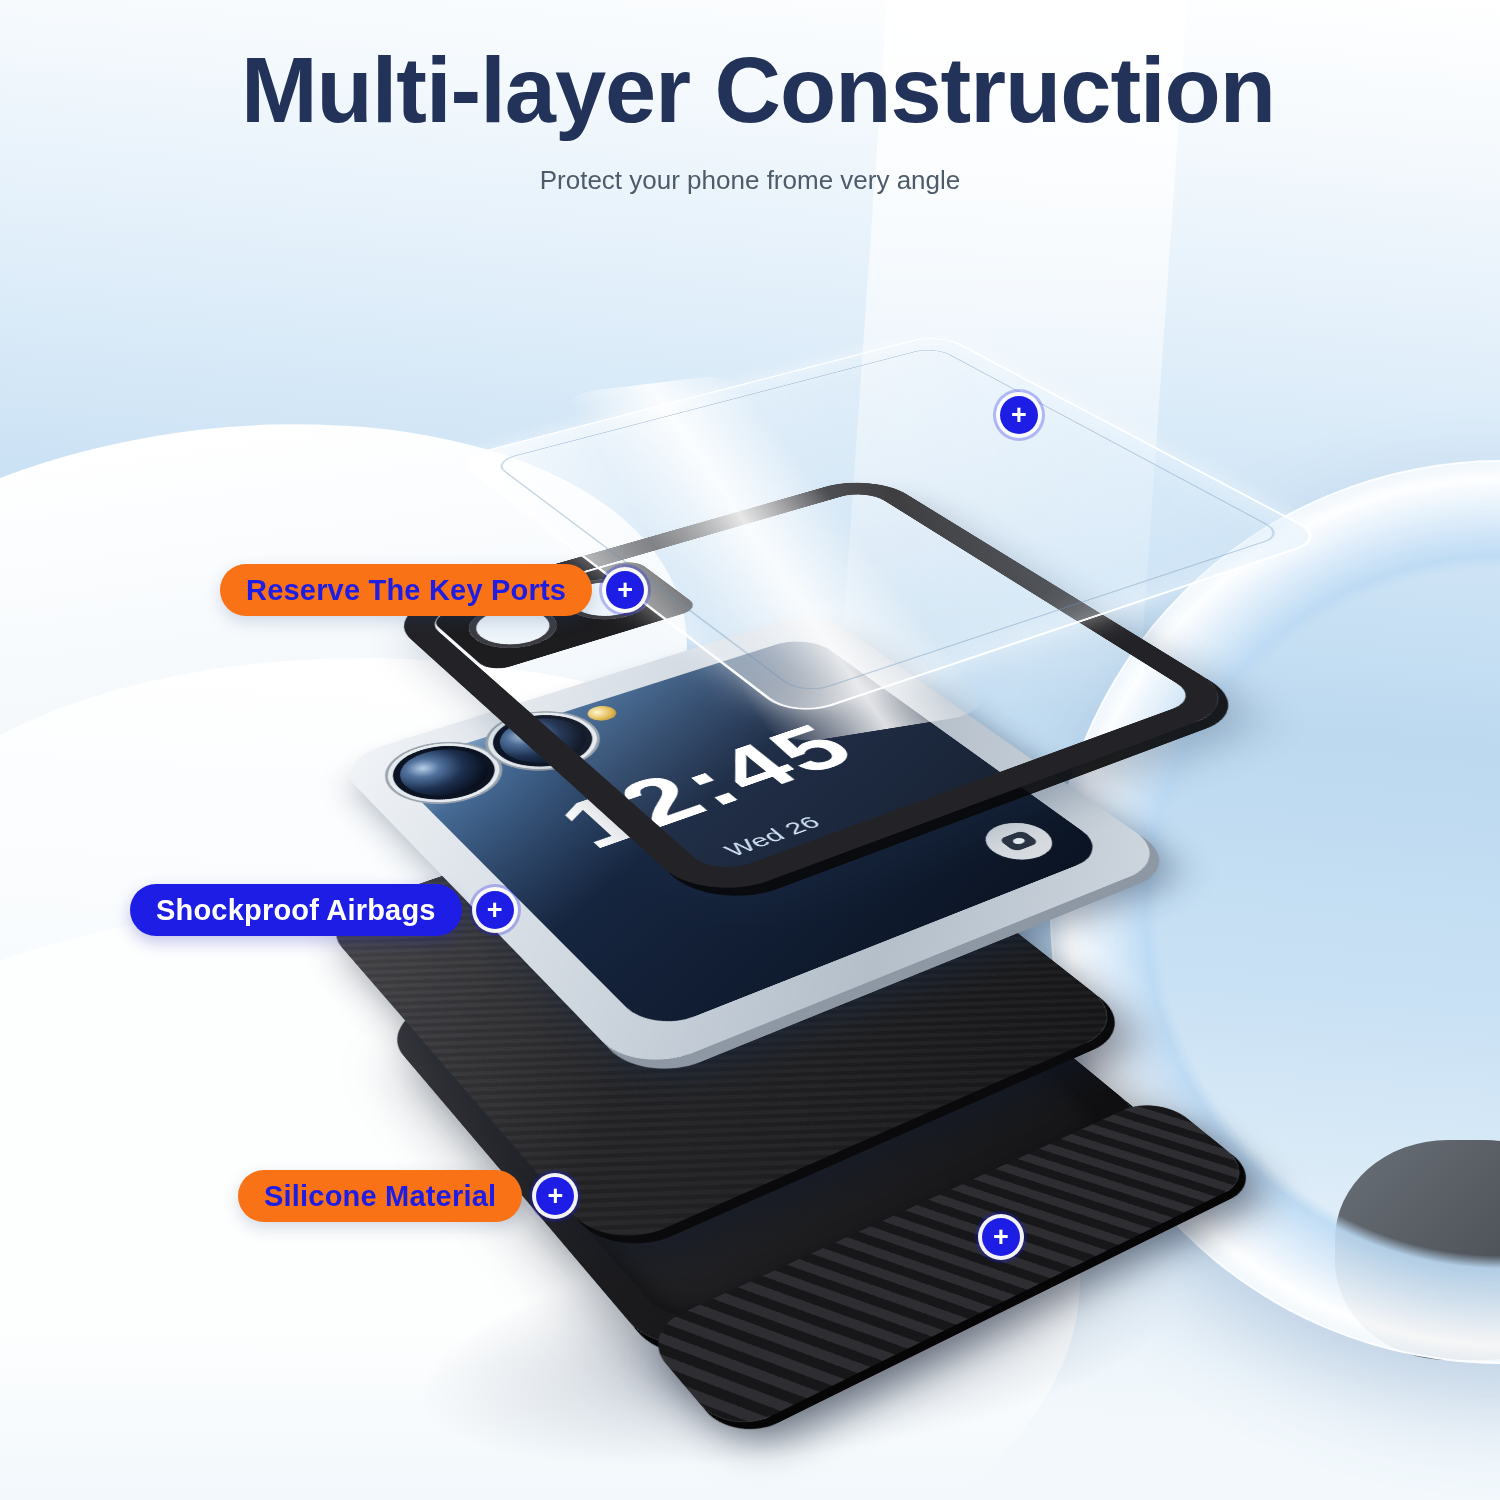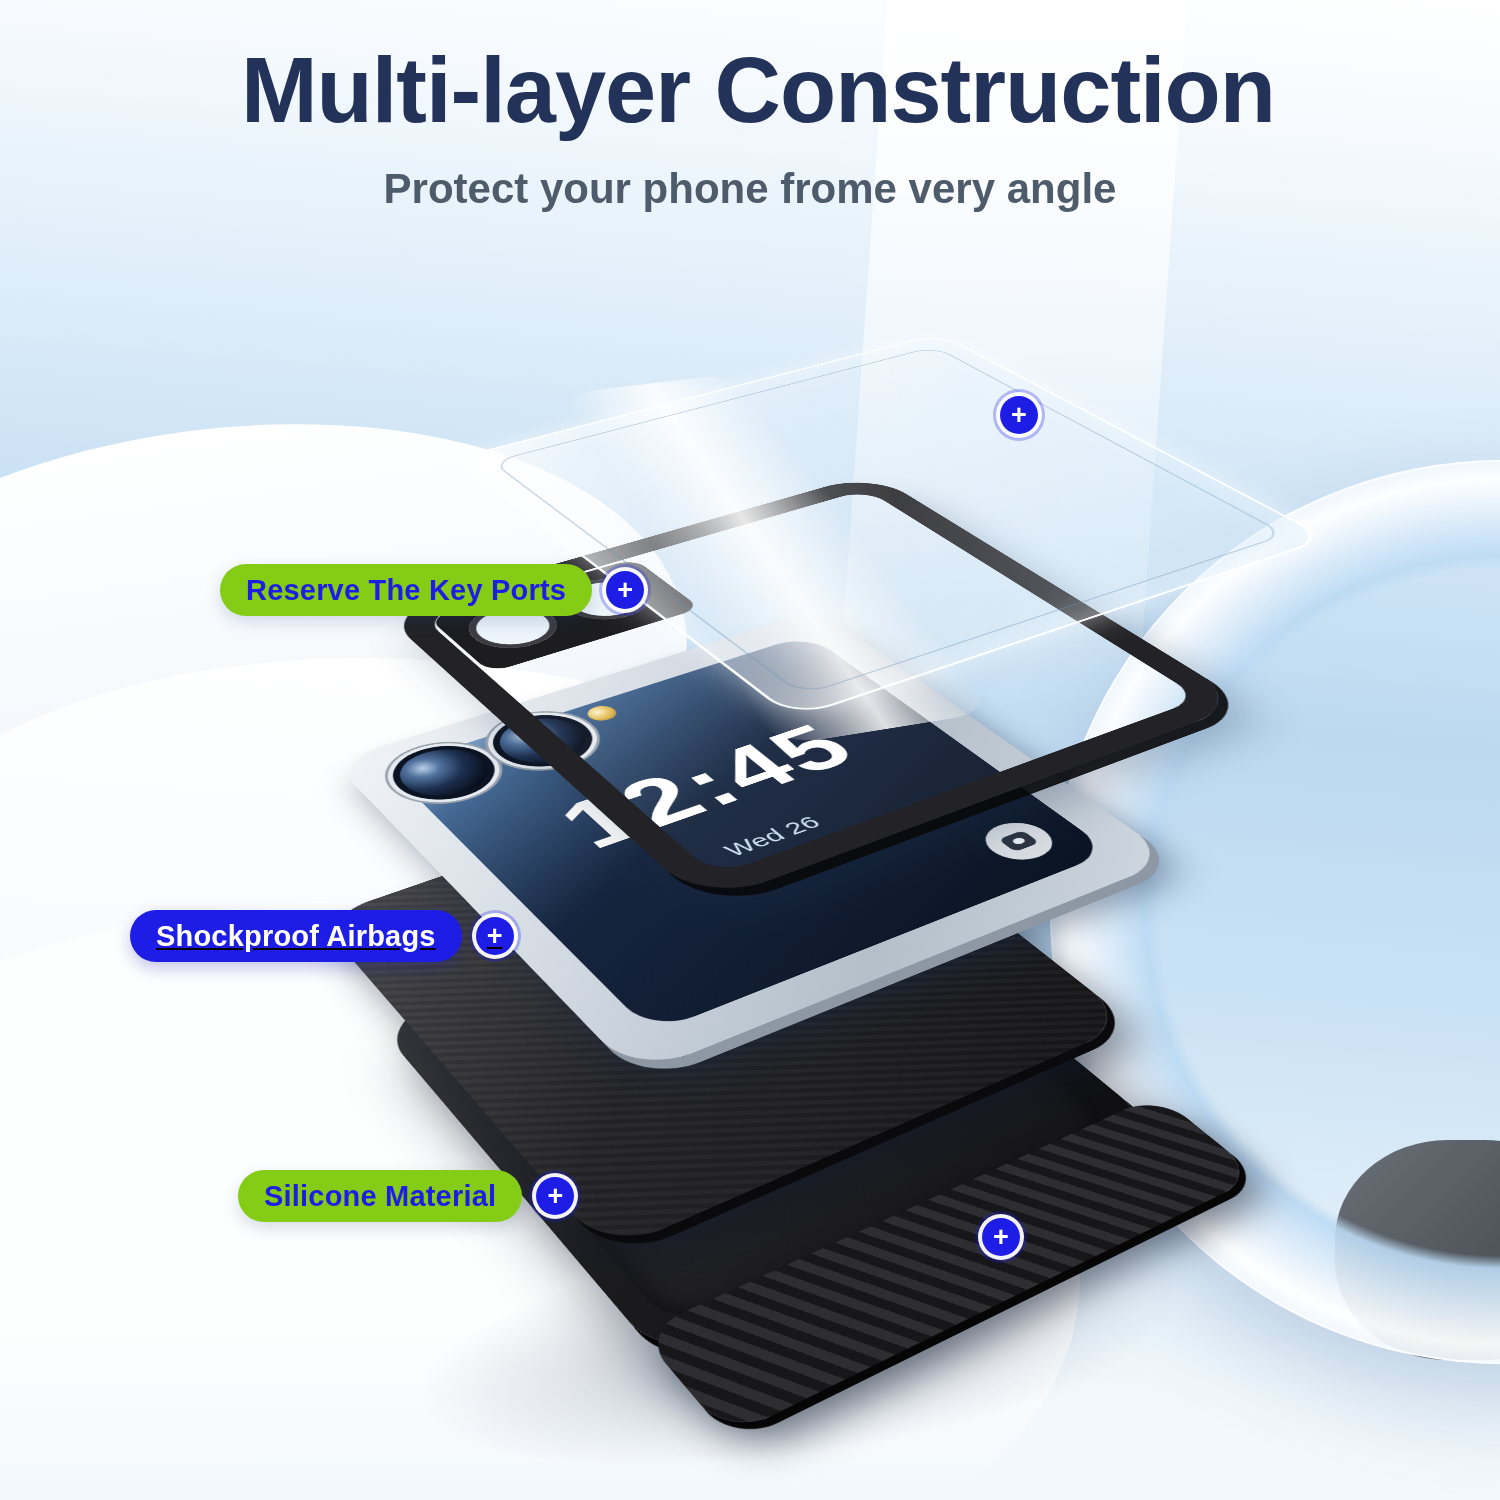--- a/index.html
+++ b/index.html
@@ -29,21 +29,21 @@
       rgba(210,232,248,0) 0%, rgba(210,232,248,0) 54%,
       rgba(188,218,244,0.9) 56%, rgba(255,255,255,0.95) 68%,
       rgba(174,208,238,0.9) 84%, rgba(138,178,218,0.85) 100%);
     box-shadow:0 40px 90px rgba(90,130,180,0.3);}
   .ground-shadow{left:400px;top:1230px;width:800px;height:230px;z-index:5;transform:rotate(-8deg);
     background:radial-gradient(ellipse at center,rgba(40,60,95,0.30) 0%,rgba(40,60,95,0) 68%);}
 
   
   .header{left:0;top:0;width:100%;z-index:10;text-align:center;}
   .title{margin:38px 0 0 16px;font-size:92px;font-weight:800;color:#223258;letter-spacing:-1px;}
-  .subtitle{margin:22px 0 0 0;font-size:42px;font-weight:700;color:#4d5b6b;}
+  .subtitle{margin:22px 0 0 0;font-size:26px;font-weight:400;color:#4d5b6b;}
 
   
   .stack{left:440px;top:555px;width:600px;height:600px;z-index:6;
     transform:perspective(2400px) rotateX(56deg) rotateZ(-33deg);
     transform-style:preserve-3d;}
   .layer{position:absolute;inset:0;transform-style:preserve-3d;}
 
   .case{transform:translateZ(-275px) translateX(10px) translateY(20px);border-radius:64px;
     background:linear-gradient(135deg,#3a3a3e 0%,#1b1b1e 40%,#0e0e10 100%);
     box-shadow:0 16px 0 #050506,0 60px 70px rgba(15,25,45,0.5);}
@@ -100,27 +100,27 @@
   .shine{position:absolute;left:10%;top:-12%;width:32%;height:124%;border-radius:40px;
     transform:rotate(16deg);
     background:linear-gradient(90deg,rgba(255,255,255,0) 0%,rgba(255,255,255,0.85) 50%,rgba(255,255,255,0) 100%);}
   .protector-edge{position:absolute;inset:4%;border:2px solid rgba(110,145,180,0.35);border-radius:28px;}
 
   
   .callout{z-index:11;display:flex;align-items:center;gap:14px;}
   .pill{height:52px;display:flex;align-items:center;padding:0 26px;border-radius:28px;
     font-size:29px;font-weight:bold;white-space:nowrap;letter-spacing:0.2px;}
   .pill.blue{background:#1d1de6;color:#ffffff;box-shadow:0 6px 16px rgba(25,25,180,0.25);}
-  .pill.light{background:#84cc16;color:#1d1de6;box-shadow:0 6px 16px rgba(40,70,130,0.18);}
+  .pill.light{background:#f97316;color:#1d1de6;box-shadow:0 6px 16px rgba(40,70,130,0.18);}
   .plus{width:38px;height:38px;border-radius:50%;background:#1d1de6;color:#ffffff;
     display:flex;align-items:center;justify-content:center;font-size:27px;font-weight:bold;line-height:1;
     box-shadow:0 0 0 4px rgba(255,255,255,0.95),0 0 0 7px rgba(29,29,230,0.28);flex:0 0 auto;}
   .co-protector{left:1000px;top:396px;}
   .co-ports{left:220px;top:564px;}
-  .co-airbags{left:130px;top:910px;text-decoration:underline;}
+  .co-airbags{left:130px;top:884px;}
   .co-silicone{left:238px;top:1170px;}
   .co-hinge{left:982px;top:1218px;}
 </style>
 </head>
 <body>
 
 <div class="abs light-band"></div>
 <div class="abs dune dune-a"></div>
 <div class="abs dune dune-b"></div>
 <div class="abs dune dune-c"></div>

